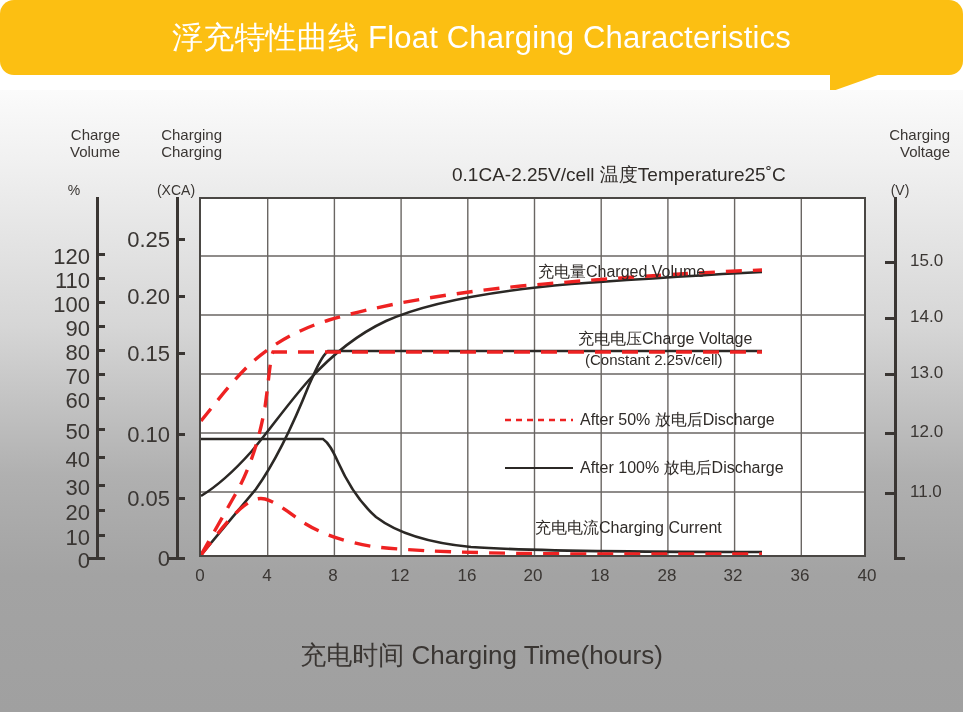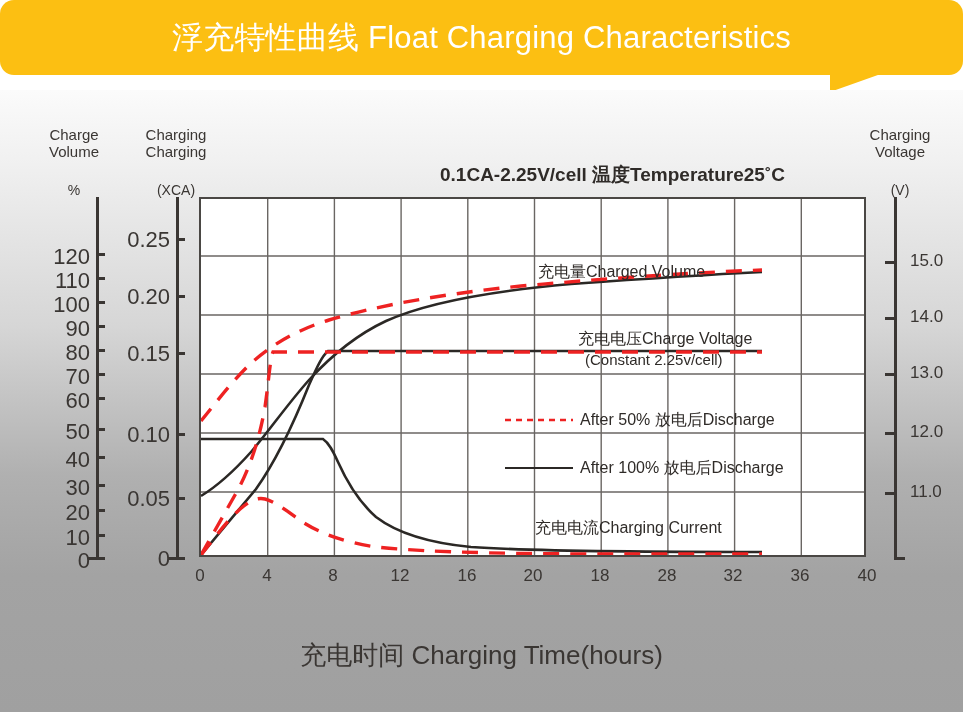--- a/index.html
+++ b/index.html
@@ -31,21 +31,21 @@
 
   
   .panel {
     position:absolute; left:0; top:90px; width:963px; height:622px;
     background: linear-gradient(to bottom, #fbfbfb 0%, #f0f0f0 12%, #d6d6d6 38%, #b0b0b0 62%, #a3a3a3 78%, #a0a0a0 100%);
   }
 
   
   .txt { position:absolute; color:#3a3633; white-space:nowrap; }
 
-  .ax-head { font-size:15px; text-align:center; line-height:17px; }
+  .ax-head { font-size:15px; text-align:right; line-height:17px; }
   .ax-unit { font-size:14px; text-align:center; }
   .tick-lab { font-size:22px; }
   .tick-lab-r { font-size:17px; }
   .xtick { font-size:17px; }
 
   
   .vaxis { position:absolute; background:#3a3633; width:3px; }
   .vtick { position:absolute; background:#3a3633; height:3px; }
   .foot  { position:absolute; background:#3a3633; height:3px; }
 
@@ -53,22 +53,22 @@
   .plot {
     position:absolute; left:199px; top:197px; width:667px; height:360px;
     background:#ffffff; border:2px solid #4a4744;
   }
   .plot svg { display:block; }
 
   .annot { position:absolute; font-size:16px; color:#2f2b28; white-space:nowrap; }
   .annot.small { font-size:15px; }
 
   .top-note {
-    position:absolute; left:440px; top:162px;
-    font-size:19px; color:#2f2b28; white-space:nowrap;font-weight:bold;
+    position:absolute; left:452px; top:162px;
+    font-size:19px; color:#2f2b28; white-space:nowrap;
   }
   .bottom-title {
     position:absolute; left:0; top:638px; width:963px;
     text-align:center; font-size:26px; color:#3a3633;
   }
 </style>
 </head>
 <body>
 
 <div id="page">

